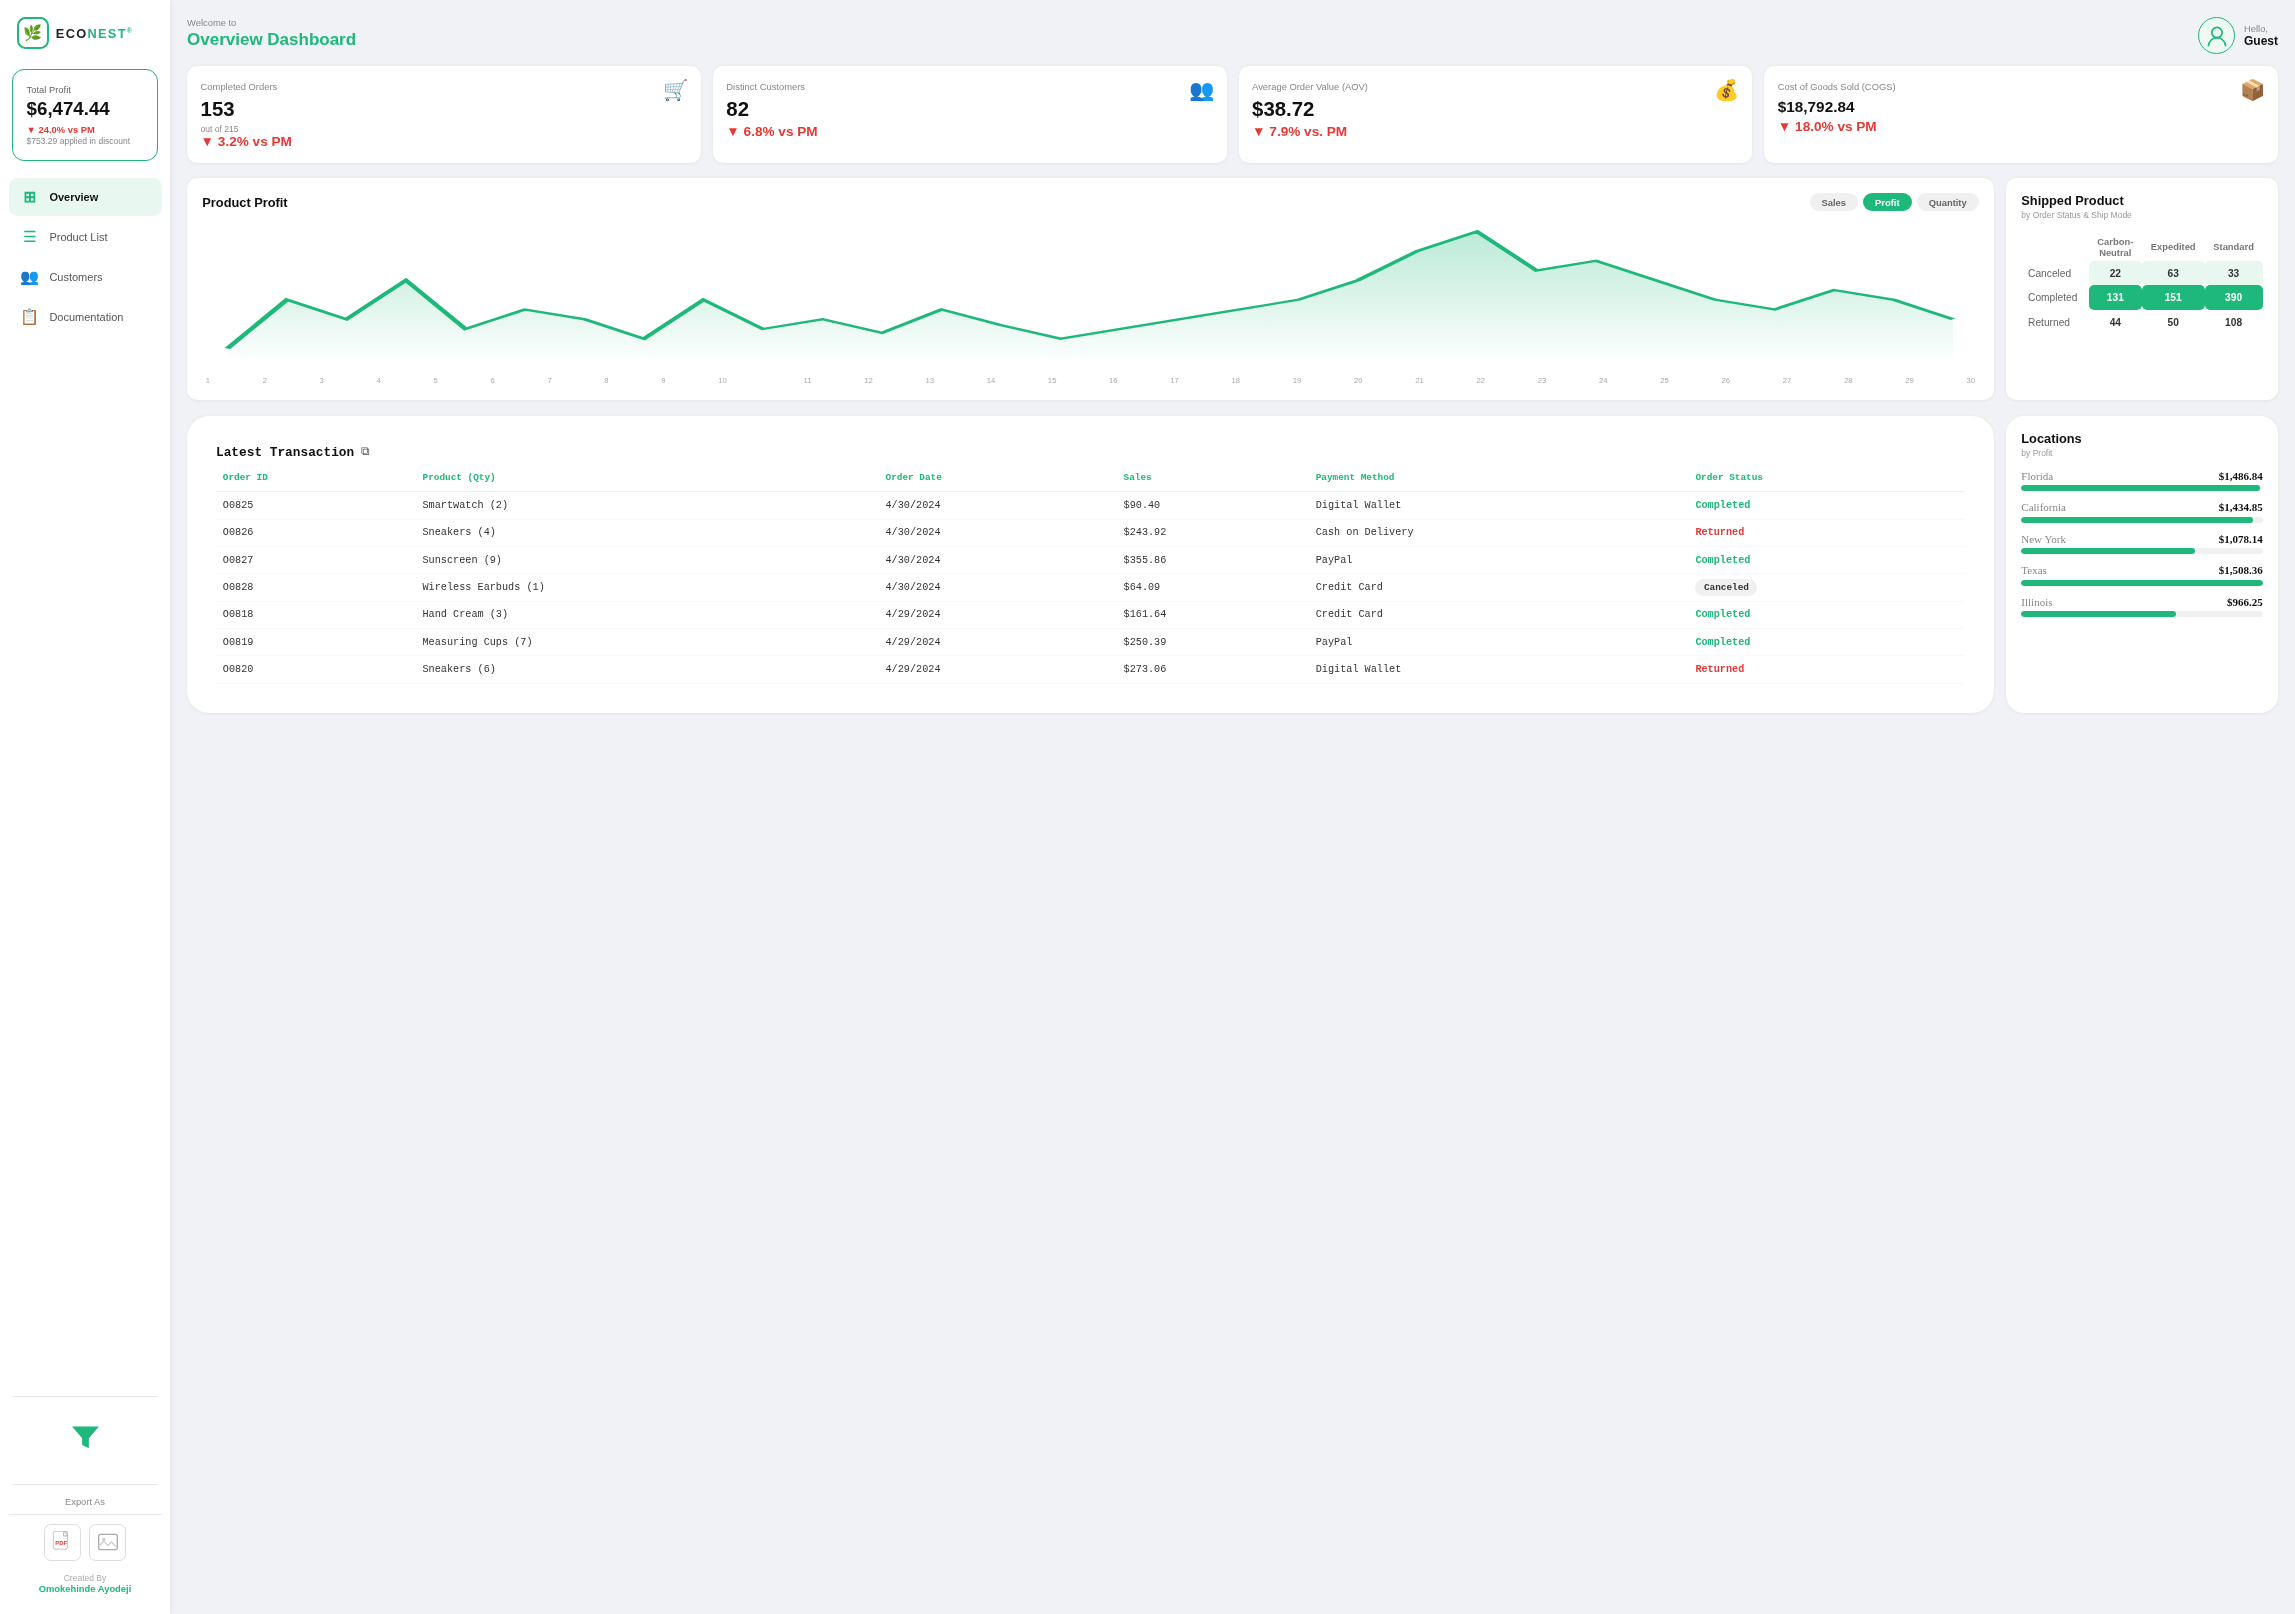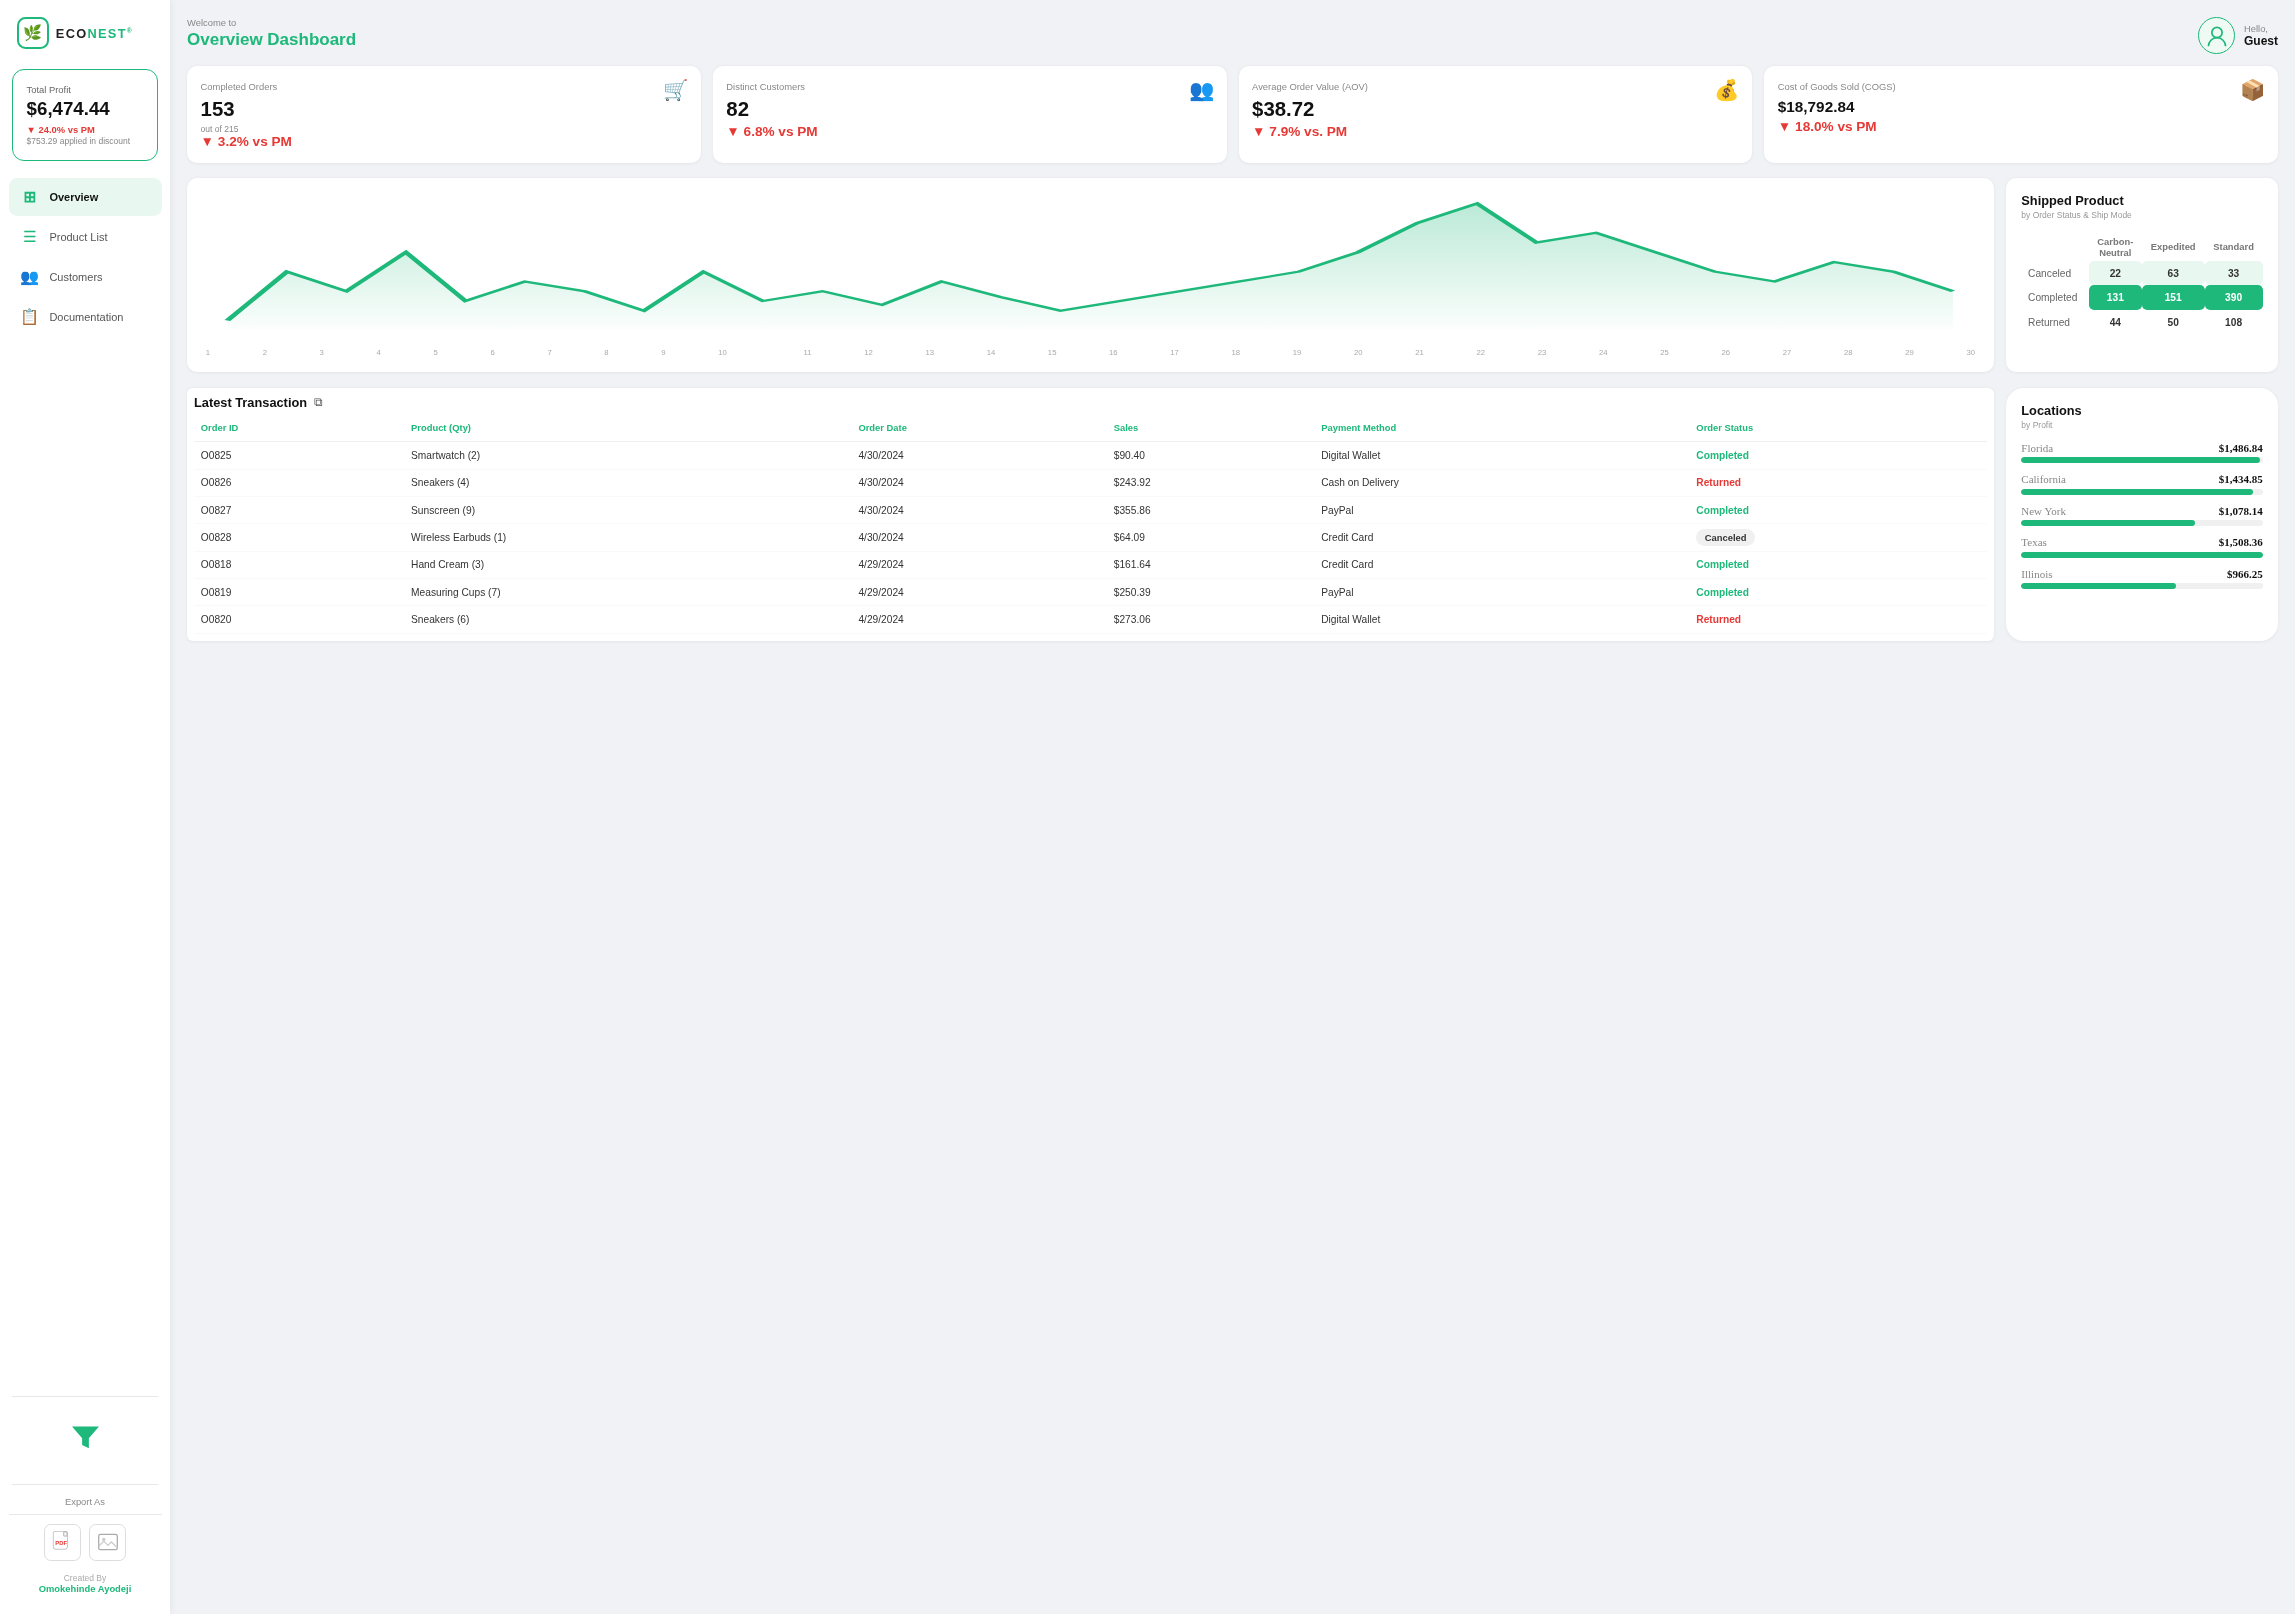--- a/index.html
+++ b/index.html
@@ -364,23 +364,24 @@
     }
 
     
     .bottom-row {
       display: grid;
       grid-template-columns: 1fr 272px;
       gap: 12px;
     }
     .transactions-card {
       background: #fff;
-      border-radius: 6px;
-      padding: 7px;
+      border-radius: 22px;
+      padding: 29px;
       box-shadow: 0 0.9px 3.4px rgba(0,0,0,0.06);
+      font-family: Liberation Mono, monospace;
     }
     .trans-header {
       display: flex;
       align-items: center;
       gap: 6.8px;
       margin-bottom: 12px;
     }
     .trans-title {
       font-size: 12.8px;
       font-weight: 700;
@@ -580,20 +581,28 @@
     <div class="kpi-card">
       <div class="kpi-label">Cost of Goods Sold (COGS)</div>
       <div class="kpi-value" style="font-size:15.3px;">$18,792.84</div>
       <div class="kpi-down">▼ 18.0% vs PM</div>
       <span class="kpi-icon">📦</span>
     </div>
   </div>
 
   <div class="charts-row">
     <div class="chart-card">
+      <div class="chart-header">
+        <span class="chart-title">Product Profit</span>
+        <div class="chart-legend">
+          <button class="legend-btn legend-inactive">Sales</button>
+          <button class="legend-btn legend-active">Profit</button>
+          <button class="legend-btn legend-inactive">Quantity</button>
+        </div>
+      </div>
       <div class="chart-svg-wrap">
         <svg id="profit-chart-svg" width="100%" height="153" viewBox="0 0 700 180" preserveAspectRatio="none">
 
           <defs>
             <linearGradient id="areaGrad" x1="0" y1="0" x2="0" y2="1">
               <stop offset="0%" stop-color="#1db87a" stop-opacity="0.3"></stop>
               <stop offset="100%" stop-color="#1db87a" stop-opacity="0.02"></stop>
             </linearGradient>
           </defs>
           <path id="chart-area" fill="url(#areaGrad)" d="M10,150 L33.44827586206897,92.62295081967213 L56.89655172413793,115.57377049180329 L80.34482758620689,69.672131147541 L103.79310344827586,127.04918032786885 L127.24137931034484,104.09836065573771 L150.68965517241378,115.57377049180329 L174.13793103448276,138.52459016393442 L197.58620689655172,92.62295081967213 L221.0344827586207,127.04918032786885 L244.48275862068968,115.57377049180329 L267.9310344827586,131.63934426229508 L291.37931034482756,104.09836065573771 L314.82758620689657,122.45901639344262 L338.2758620689655,138.52459016393442 L361.72413793103453,127.04918032786885 L385.17241379310343,115.57377049180329 L408.6206896551724,104.09836065573771 L432.0689655172414,92.62295081967213 L455.51724137931035,69.672131147541 L478.96551724137936,35.245901639344254 L502.41379310344826,12.295081967213122 L525.8620689655172,58.196721311475414 L549.3103448275863,46.721311475409834 L572.7586206896551,69.672131147541 L596.2068965517241,92.62295081967213 L619.6551724137931,104.09836065573771 L643.1034482758621,81.14754098360656 L666.551724137931,92.62295081967213 L690,115.57377049180329 L690,160 L10,160 Z"></path>

